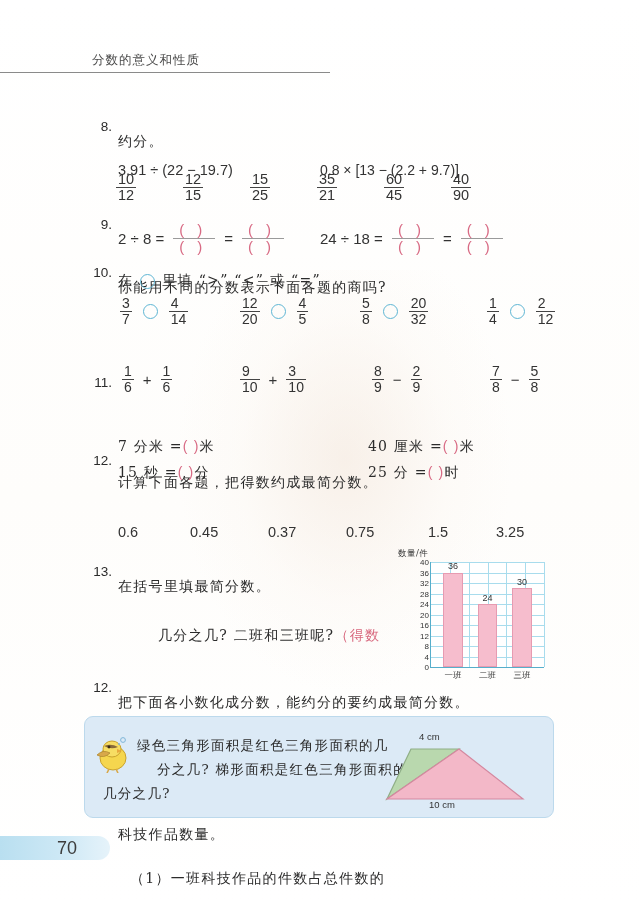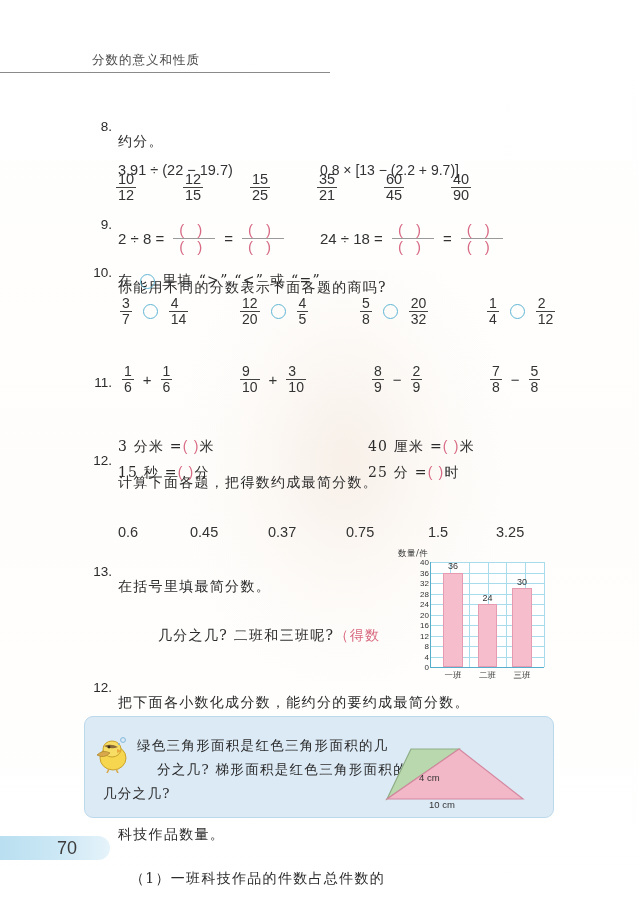--- a/index.html
+++ b/index.html
@@ -233,21 +233,21 @@
   <div style="position:absolute; left:490px; top:364px;">
     <span class="frac sm"><span class="n">7</span><span class="d">8</span></span>
     <span class="op">−</span>
     <span class="frac sm"><span class="n">5</span><span class="d">8</span></span>
   </div>
 
   <div class="qnum" style="left:82px; top:414px;">13.</div>
   <div class="qtext" style="left:118px; top:413px;">在括号里填最简分数。</div>
 
   <div style="position:absolute; left:118px; top:438px; font-size:14px;" class="cn">
-    <span>3 分米 =</span><span class="pinkpar">(        )</span><span>米</span>
+    <span>7 分米 =</span><span class="pinkpar">(        )</span><span>米</span>
   </div>
   <div style="position:absolute; left:368px; top:438px; font-size:14px;" class="cn">
     <span>40 厘米 =</span><span class="pinkpar">(        )</span><span>米</span>
   </div>
   <div style="position:absolute; left:118px; top:464px; font-size:14px;" class="cn">
     <span>15 秒 =</span><span class="pinkpar">(        )</span><span>分</span>
   </div>
   <div style="position:absolute; left:368px; top:464px; font-size:14px;" class="cn">
     <span>25 分 =</span><span class="pinkpar">(        )</span><span>时</span>
   </div>
@@ -334,21 +334,21 @@
     <div class="boxtext" style="left:72px; top:44px;">分之几? 梯形面积是红色三角形面积的</div>
     <div class="boxtext" style="left:52px; top:20px;">绿色三角形面积是红色三角形面积的几</div>
     <div class="boxtext" style="left:18px; top:68px;">几分之几?</div>
 
     <div id="shape">
       <svg viewBox="0 0 176 88" width="176" height="88">
 
         <polygon points="44,24 92,24 20,74" fill="#b9d8ae" stroke="#8fae86" stroke-width="1.2"></polygon>
         <polygon points="92,24 156,74 20,74" fill="#f3b8c8" stroke="#d4889f" stroke-width="1.2"></polygon>
       </svg>
-      <div class="dimlab" style="left:52px; top:6px;margin-top:41px;">4 cm</div>
+      <div class="dimlab" style="left:52px; top:6px;">4 cm</div>
       <div class="dimlab" style="left:62px; top:74px;">10 cm</div>
     </div>
   </div>
 
   <div id="pagenum">
     <span>70</span>
   </div>
 
 </div>
 

